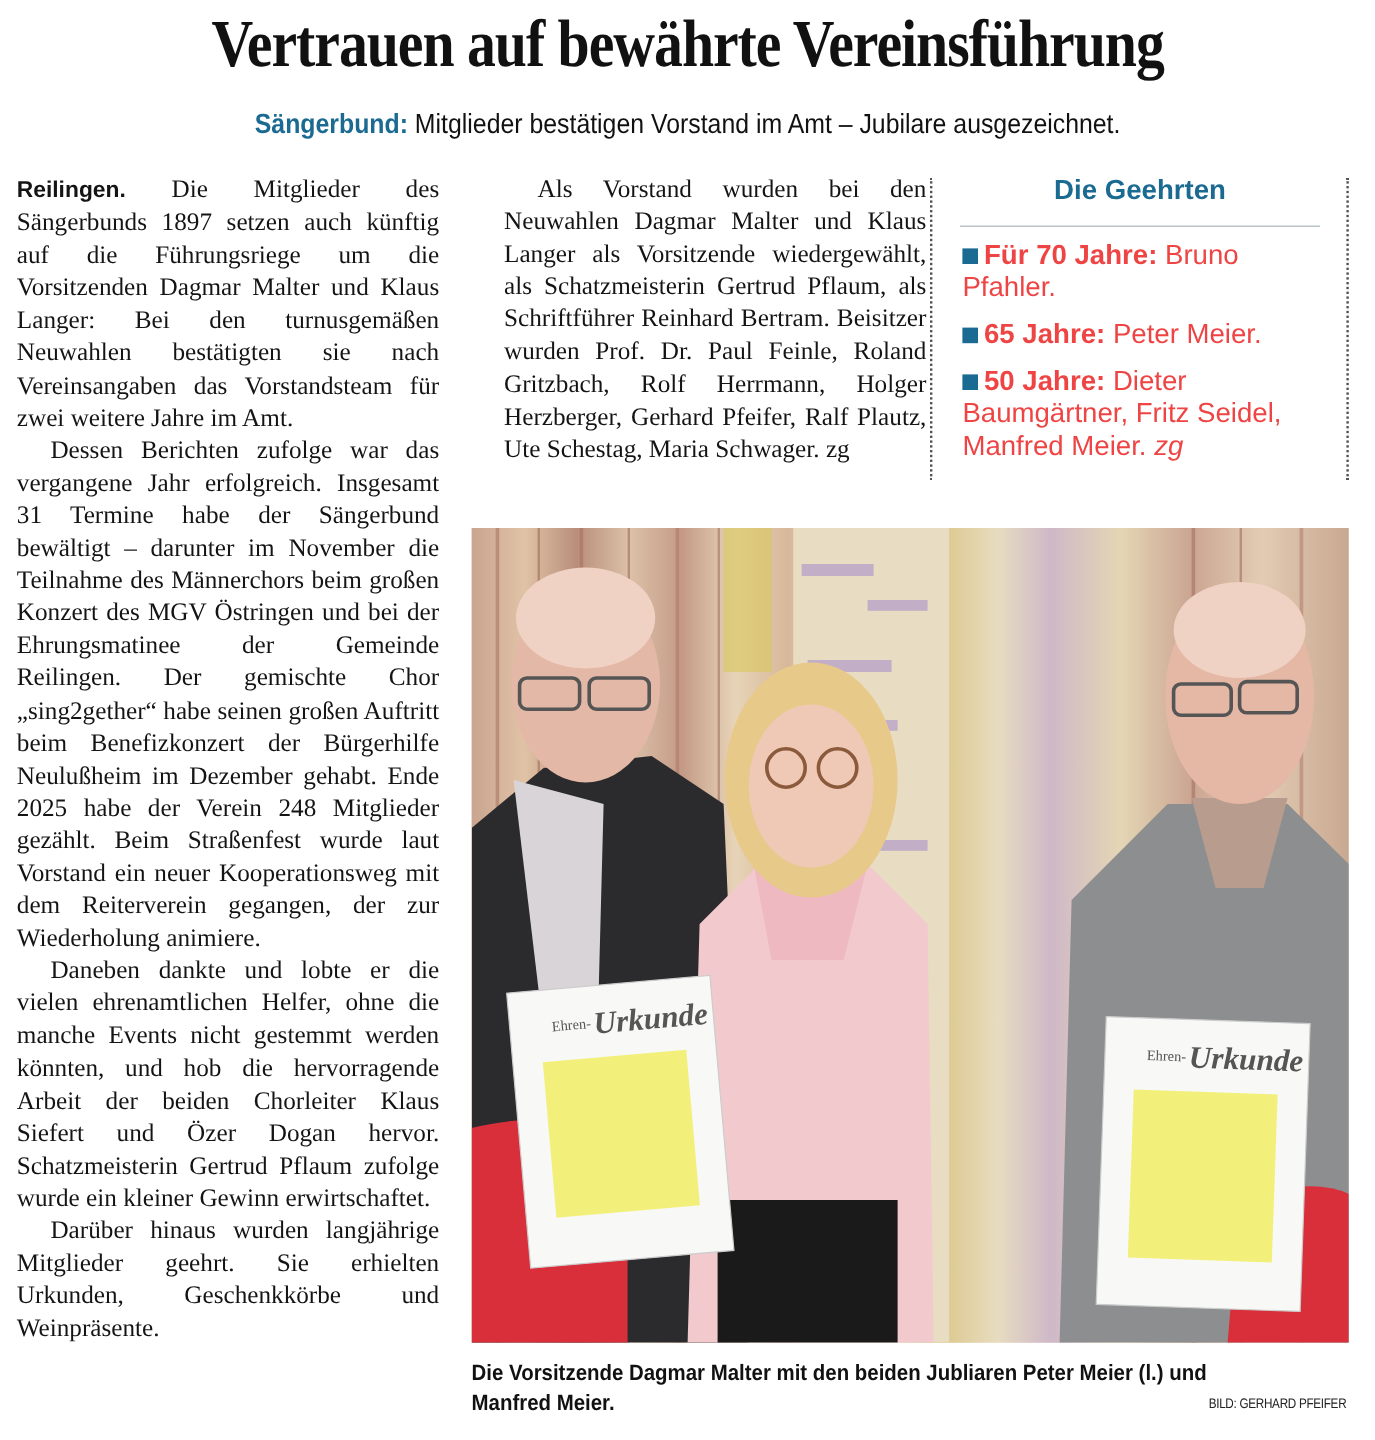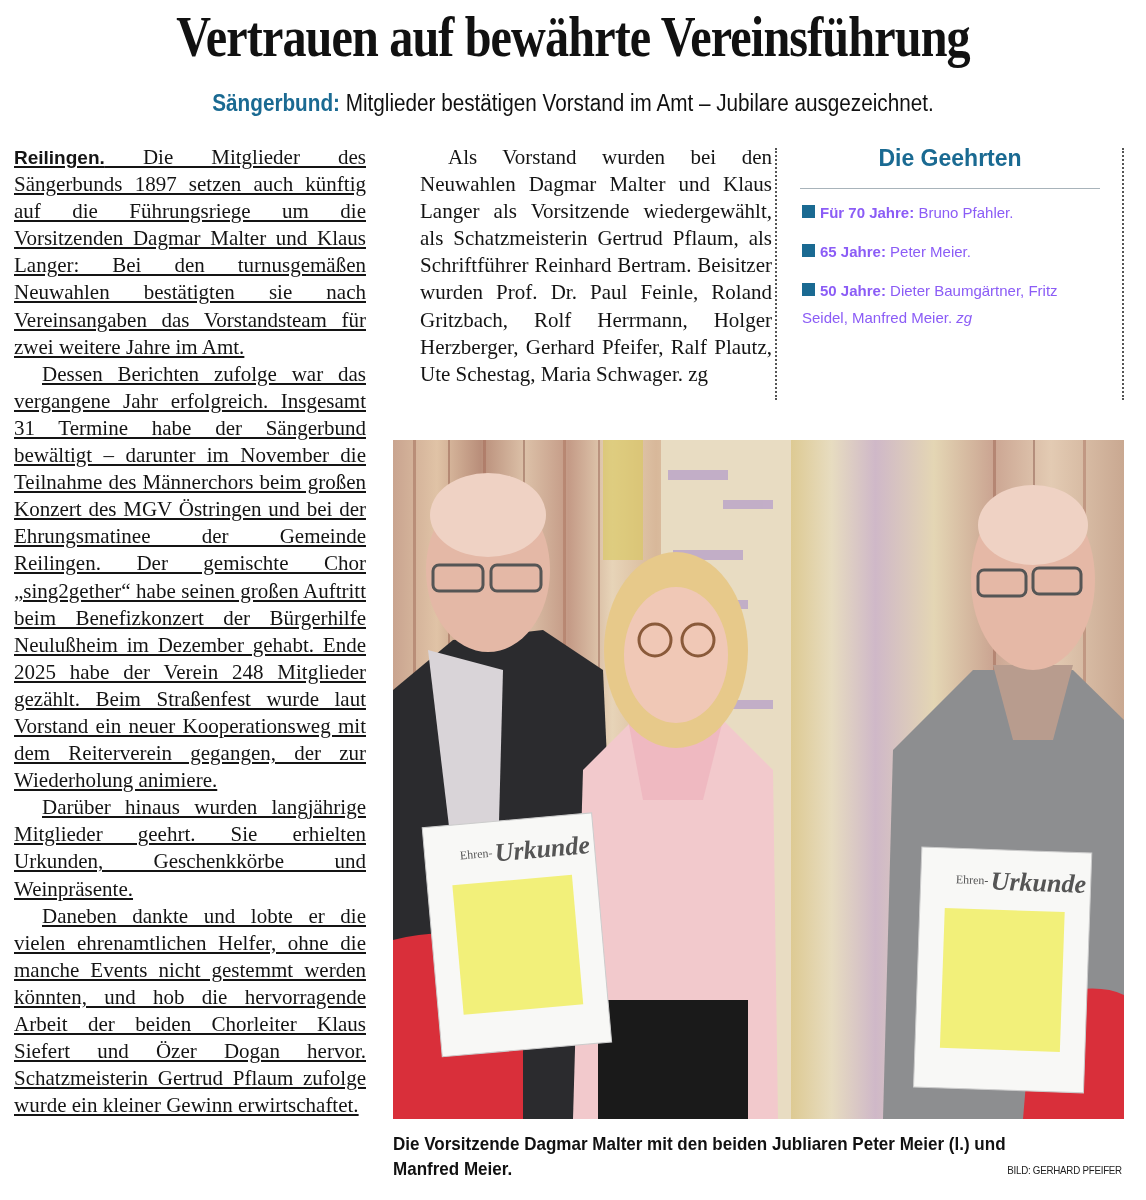--- a/index.html
+++ b/index.html
@@ -24,36 +24,36 @@
     position: absolute;
     font-family: "Liberation Serif", "DejaVu Serif", serif;
     font-size: 21px; line-height: 27.1px; text-align: justify; color: #141414;
     hyphens: manual;
   }
   .col p { margin: 0; }
   .col p.indent { text-indent: 28px; }
   .col .dateline {
     font-family: "Liberation Sans", "DejaVu Sans", sans-serif; font-weight: bold; font-size: 19px;
   }
-  .col-1 { left: 14px; top: 144px; width: 352px; text-decoration: underline; }
+  .col-1 { left: 14px; top: 144px; width: 352px; }
   .col-2 { left: 420px; top: 144px; width: 352px; }
 
   .divider {
     position: absolute; width: 0; border-left: 2px dotted #555;
   }
   .divider-left { left: 775px; top: 148px; height: 252px; }
   .divider-right { left: 1122px; top: 148px; height: 252px; }
 
   .infobox { position: absolute; left: 800px; top: 140px; width: 300px;
     font-family: "Liberation Sans", "DejaVu Sans", sans-serif; }
   .infobox-title {
     text-align: center; color: #1a6a92; font-weight: bold; font-size: 23px; line-height: 36px;
     border-bottom: 1.5px solid #a8b3ba; padding-bottom: 12px; margin-bottom: 4px;
   }
-  .infobox-item { font-size: 15px; line-height: 27px; padding: 6px 0 6px 2px; color: #8b5cf6; }
+  .infobox-item { font-size: 23px; line-height: 27px; padding: 6px 0 6px 2px; color: #ef4444; }
   .infobox-item .bullet {
     display: inline-block; width: 13px; height: 13px; background: #1a6a92; margin-right: 5px;
     vertical-align: 0px;
   }
   .infobox-item .label { font-weight: bold; }
   .infobox-item .signoff { font-style: italic; }
 
   .photo {
     position: absolute; left: 393px; top: 440px; width: 731px; height: 679px; overflow: hidden;
     background: linear-gradient(90deg,#c9a48f 0%,#e0c3a6 6%,#b98e7a 12%,#dcc1a8 18%,#c49a86 24%,#e7d4b8 30%,#d8b89a 36%,#f1e8c9 48%,#d9c27f 52%,#e7dcc0 60%,#cfb8c8 66%,#e4d6b4 74%,#cba592 82%,#e3cbb3 90%,#c9a891 100%);
@@ -77,22 +77,22 @@
 
 <h1 class="headline">Vertrauen auf bewährte Vereinsführung</h1>
 
 <div class="subline">
   <span class="kicker">Sängerbund:</span><span> Mitglieder bestätigen Vorstand im Amt – Jubilare ausgezeichnet.</span>
 </div>
 
 <div class="col col-1">
   <p><span class="dateline">Reilingen.</span><span> Die Mitglieder des Sängerbunds 1897 setzen auch künftig auf die Führungsriege um die Vorsitzenden Dagmar Malter und Klaus Langer: Bei den turnusgemäßen Neuwahlen bestätigten sie nach Vereinsangaben das Vorstandsteam für zwei weitere Jahre im Amt.</span></p>
   <p class="indent">Dessen Berichten zufolge war das vergangene Jahr erfolgreich. Insgesamt 31 Termine habe der Sängerbund bewältigt – darunter im November die Teilnahme des Männerchors beim großen Konzert des MGV Östringen und bei der Ehrungsmatinee der Gemeinde Reilingen. Der gemischte Chor „sing2gether“ habe seinen großen Auftritt beim Benefizkonzert der Bürgerhilfe Neulußheim im Dezember gehabt. Ende 2025 habe der Verein 248 Mitglieder gezählt. Beim Straßenfest wurde laut Vorstand ein neuer Kooperationsweg mit dem Reiterverein gegangen, der zur Wiederholung animiere.</p>
+  <p class="indent">Daneben dankte und lobte er die vielen ehrenamtlichen Helfer, ohne die manche Events nicht gestemmt werden könnten, und hob die hervorragende Arbeit der beiden Chorleiter Klaus Siefert und Özer Dogan hervor. Schatzmeisterin Gertrud Pflaum zufolge wurde ein kleiner Gewinn erwirtschaftet.</p>
   <p class="indent">Darüber hinaus wurden langjährige Mitglieder geehrt. Sie erhielten Urkunden, Geschenkkörbe und Weinpräsente.</p>
-  <p class="indent">Daneben dankte und lobte er die vielen ehrenamtlichen Helfer, ohne die manche Events nicht gestemmt werden könnten, und hob die hervorragende Arbeit der beiden Chorleiter Klaus Siefert und Özer Dogan hervor. Schatzmeisterin Gertrud Pflaum zufolge wurde ein kleiner Gewinn erwirtschaftet.</p>
 </div>
 
 <div class="col col-2">
   <p class="indent">Als Vorstand wurden bei den Neuwahlen Dagmar Malter und Klaus Langer als Vorsitzende wiedergewählt, als Schatzmeisterin Gertrud Pflaum, als Schriftführer Reinhard Bertram. Beisitzer wurden Prof. Dr. Paul Feinle, Roland Gritzbach, Rolf Herrmann, Holger Herzberger, Gerhard Pfeifer, Ralf Plautz, Ute Schestag, Maria Schwager. zg</p>
 </div>
 
 <div class="divider divider-left"></div>
 <div class="divider divider-right"></div>
 
 <div class="infobox">

